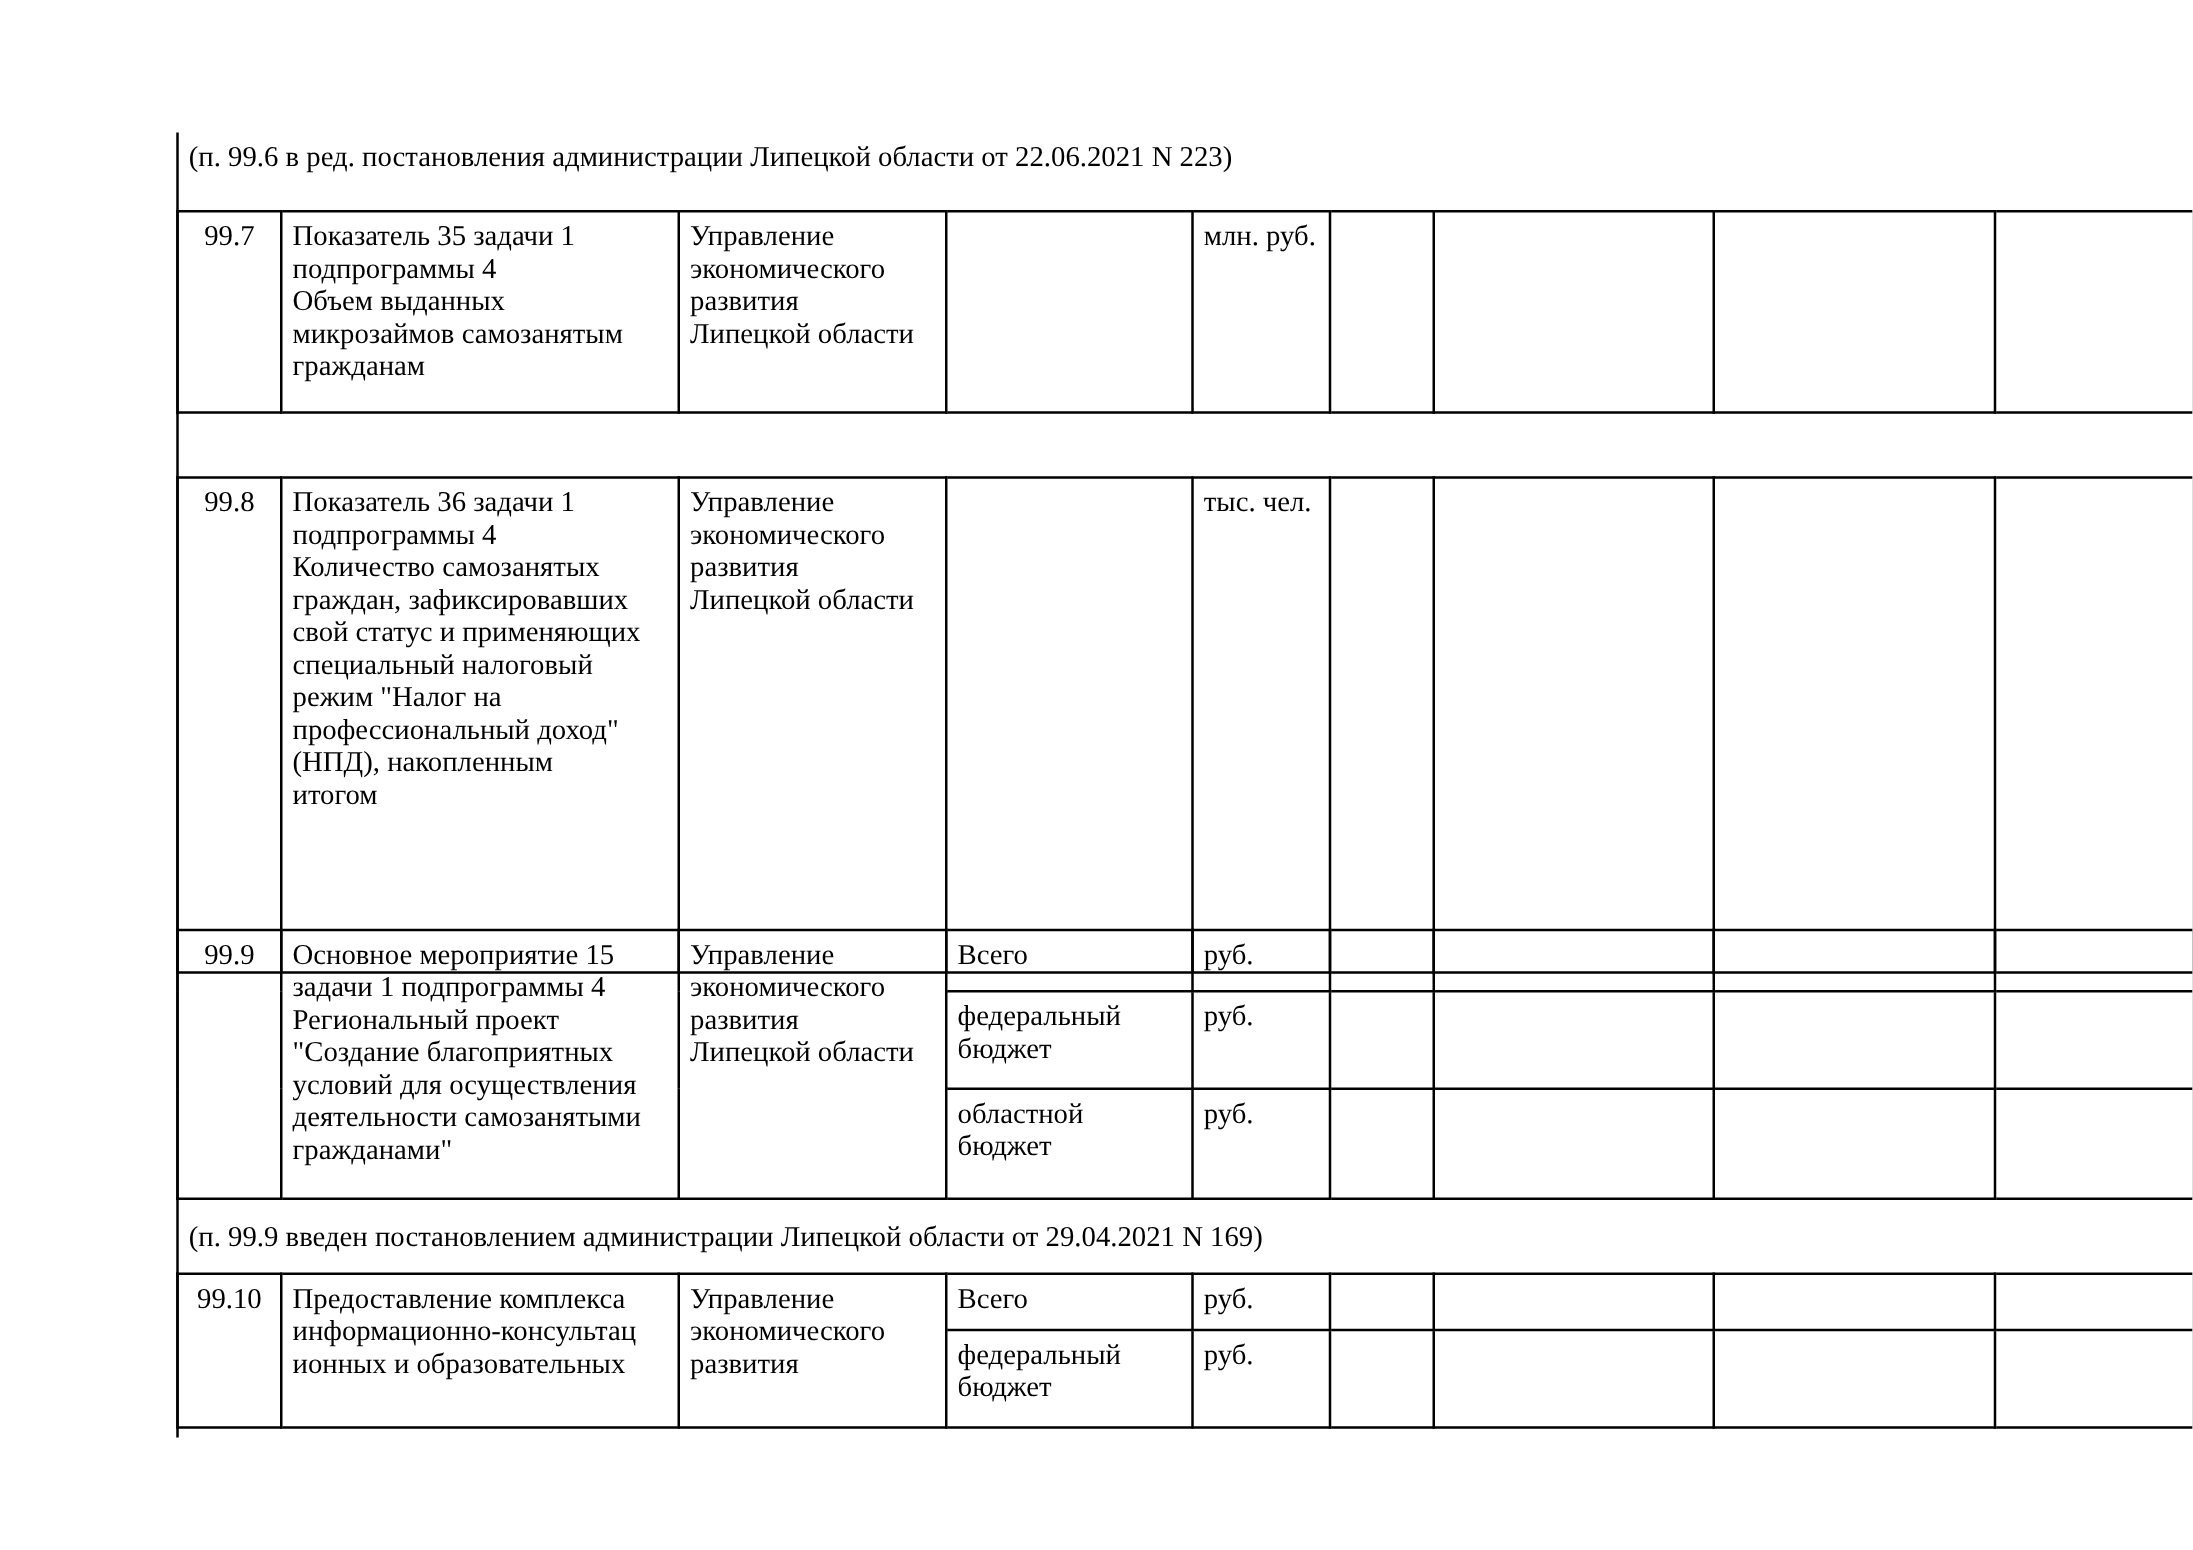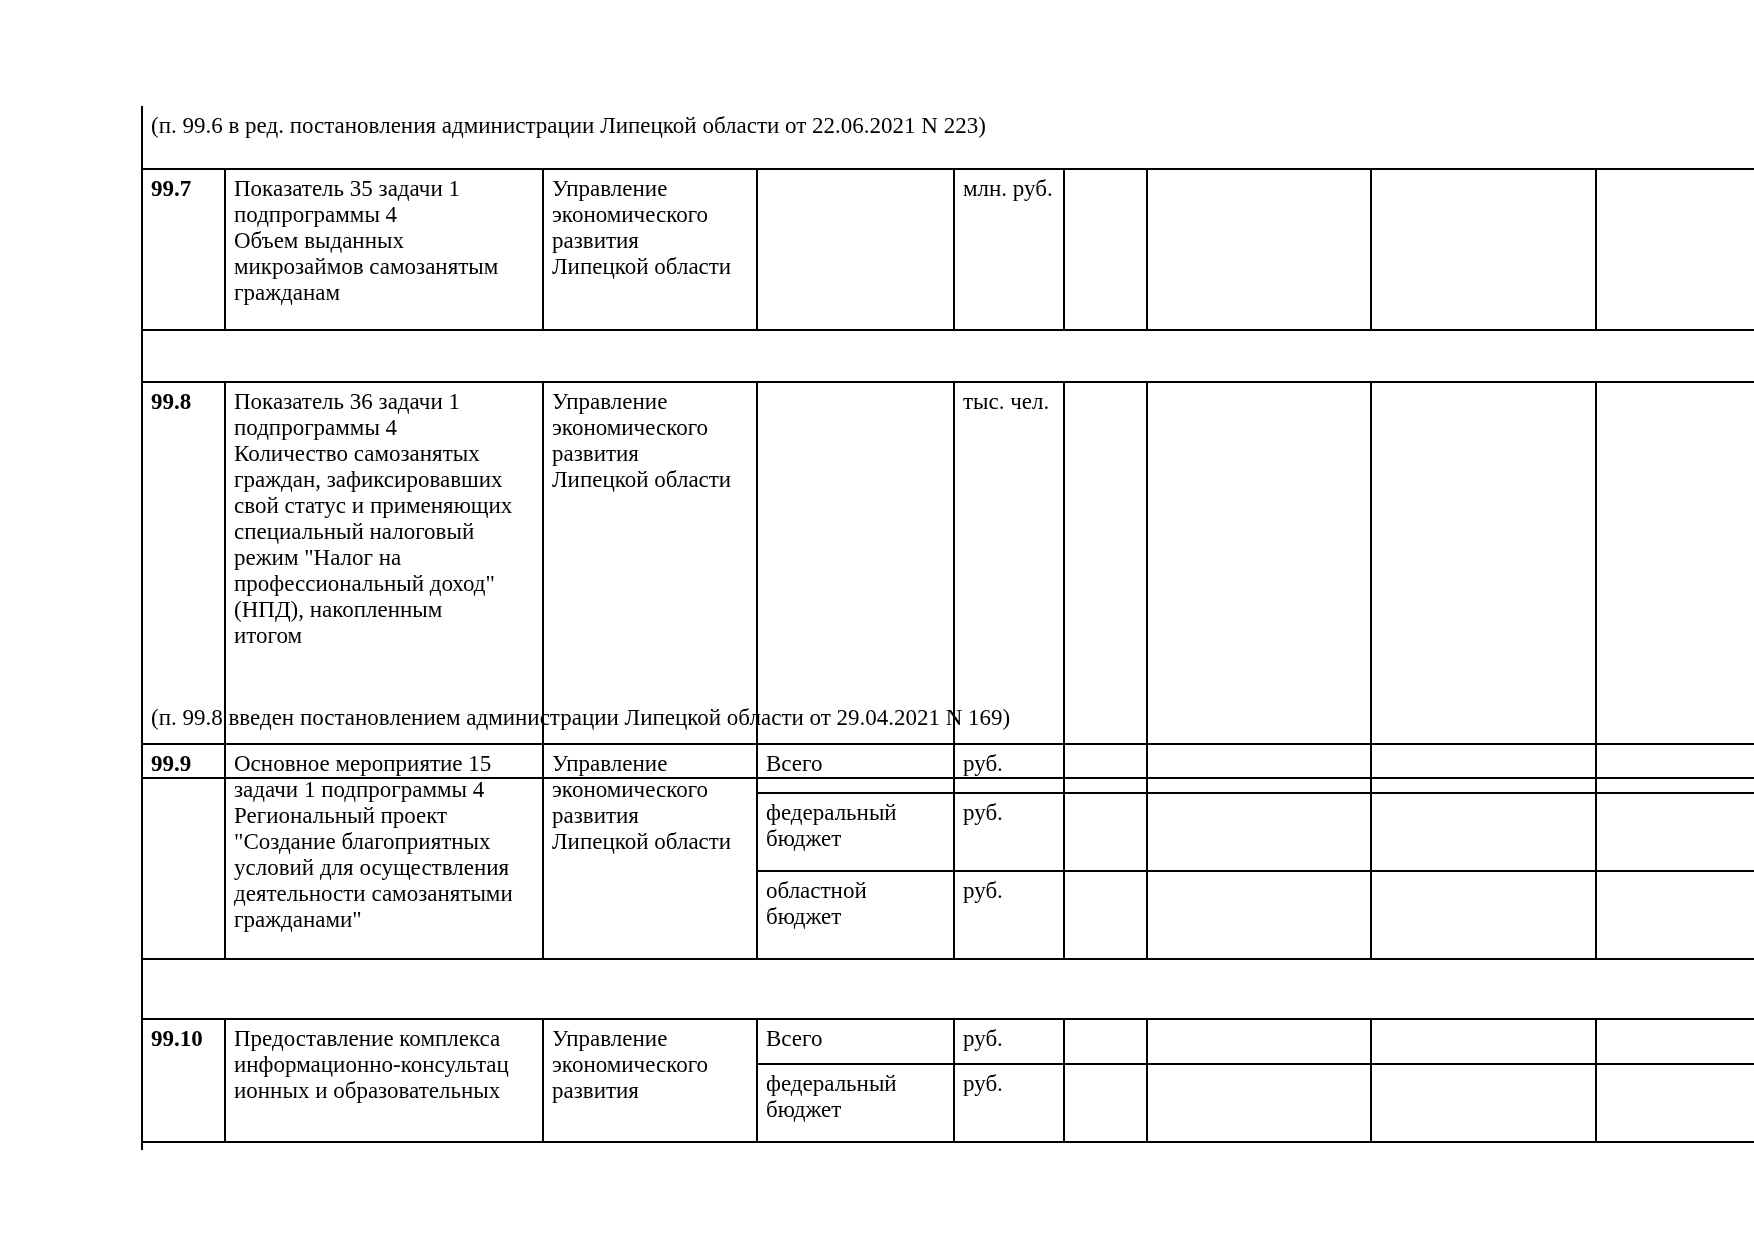--- a/index.html
+++ b/index.html
@@ -39,21 +39,21 @@
     border-collapse: collapse;
     table-layout: fixed;
   }
   table.tbl td {
     border: 2px solid #000000;
     vertical-align: top;
     padding: 6px 8px 6px 8px;
     white-space: pre-line;
     overflow: hidden;
   }
-  td.c-num { text-align: left; padding-left: 2px; padding-right: 2px; font-weight: bold; }
+  td.c-num { text-align: center; padding-left: 2px; padding-right: 2px; }
   td.no-right { border-right: none; }
   td.no-bottom { border-bottom: none; }
 </style>
 </head>
 <body>
 
 <div class="page">
 
   <div class="vline"></div>
 
@@ -126,21 +126,20 @@
       <td class="c-budget"></td>
       <td class="c-unit">тыс. чел.</td>
       <td></td>
       <td></td>
       <td></td>
       <td class="no-right"></td>
     </tr>
   </tbody>
     </table>
 
-  <p class="note" style="top:705px">(п. 99.8 введен постановлением администрации Липецкой области от 29.04.2021 N 169)</p>
 
   <table class="tbl" style="top:743px">
     <colgroup>
       <col style="width:83px">
         <col style="width:318px">
         <col style="width:214px">
       <col style="width:197px">
         <col style="width:110px">
         <col style="width:83px">
       <col style="width:224px">
@@ -182,20 +181,21 @@
 бюджет</td>
       <td class="c-unit">руб.</td>
       <td></td>
       <td></td>
       <td></td>
       <td class="no-right"></td>
     </tr>
   </tbody>
     </table>
 
+  <p class="note" style="top:977px">(п. 99.9 введен постановлением администрации Липецкой области от 29.04.2021 N 169)</p>
 
   <table class="tbl" style="top:1018px">
     <colgroup>
       <col style="width:83px">
         <col style="width:318px">
         <col style="width:214px">
       <col style="width:197px">
         <col style="width:110px">
         <col style="width:83px">
       <col style="width:224px">

